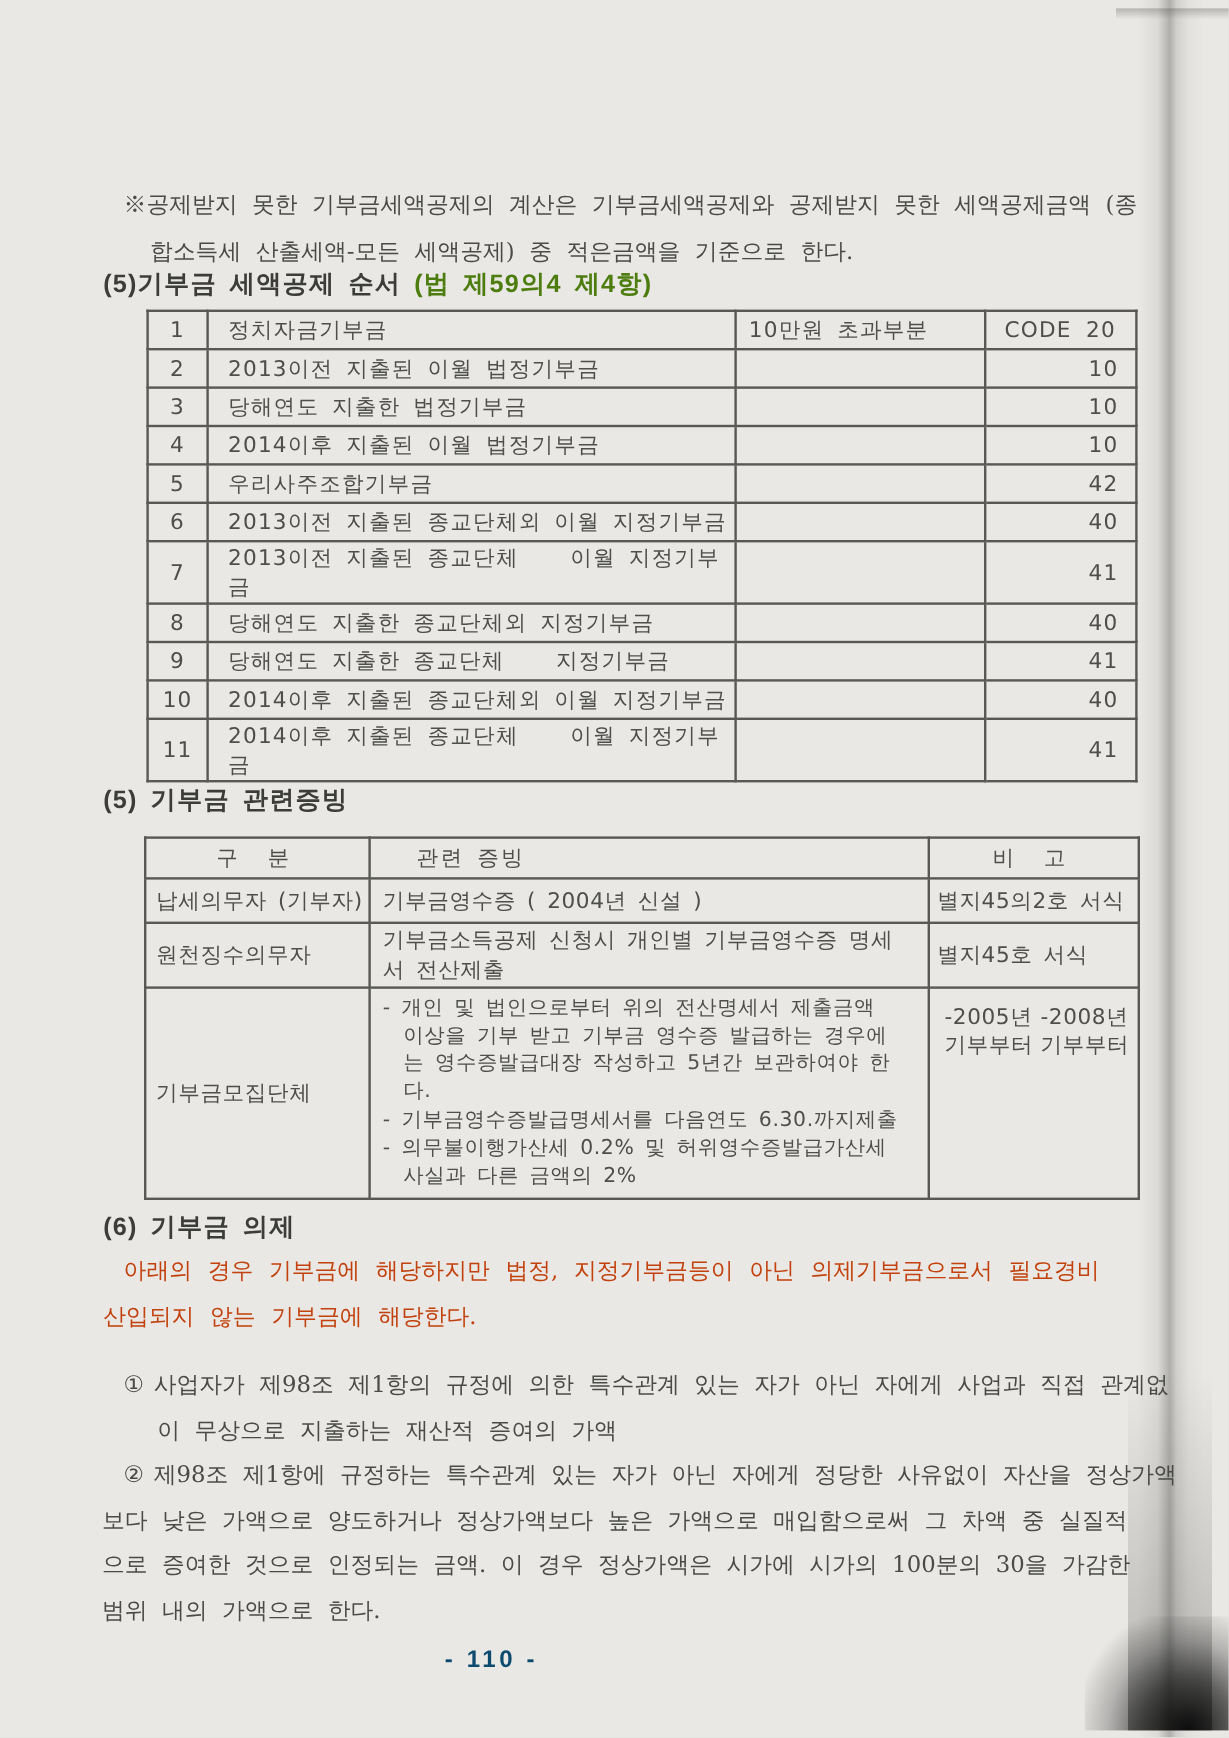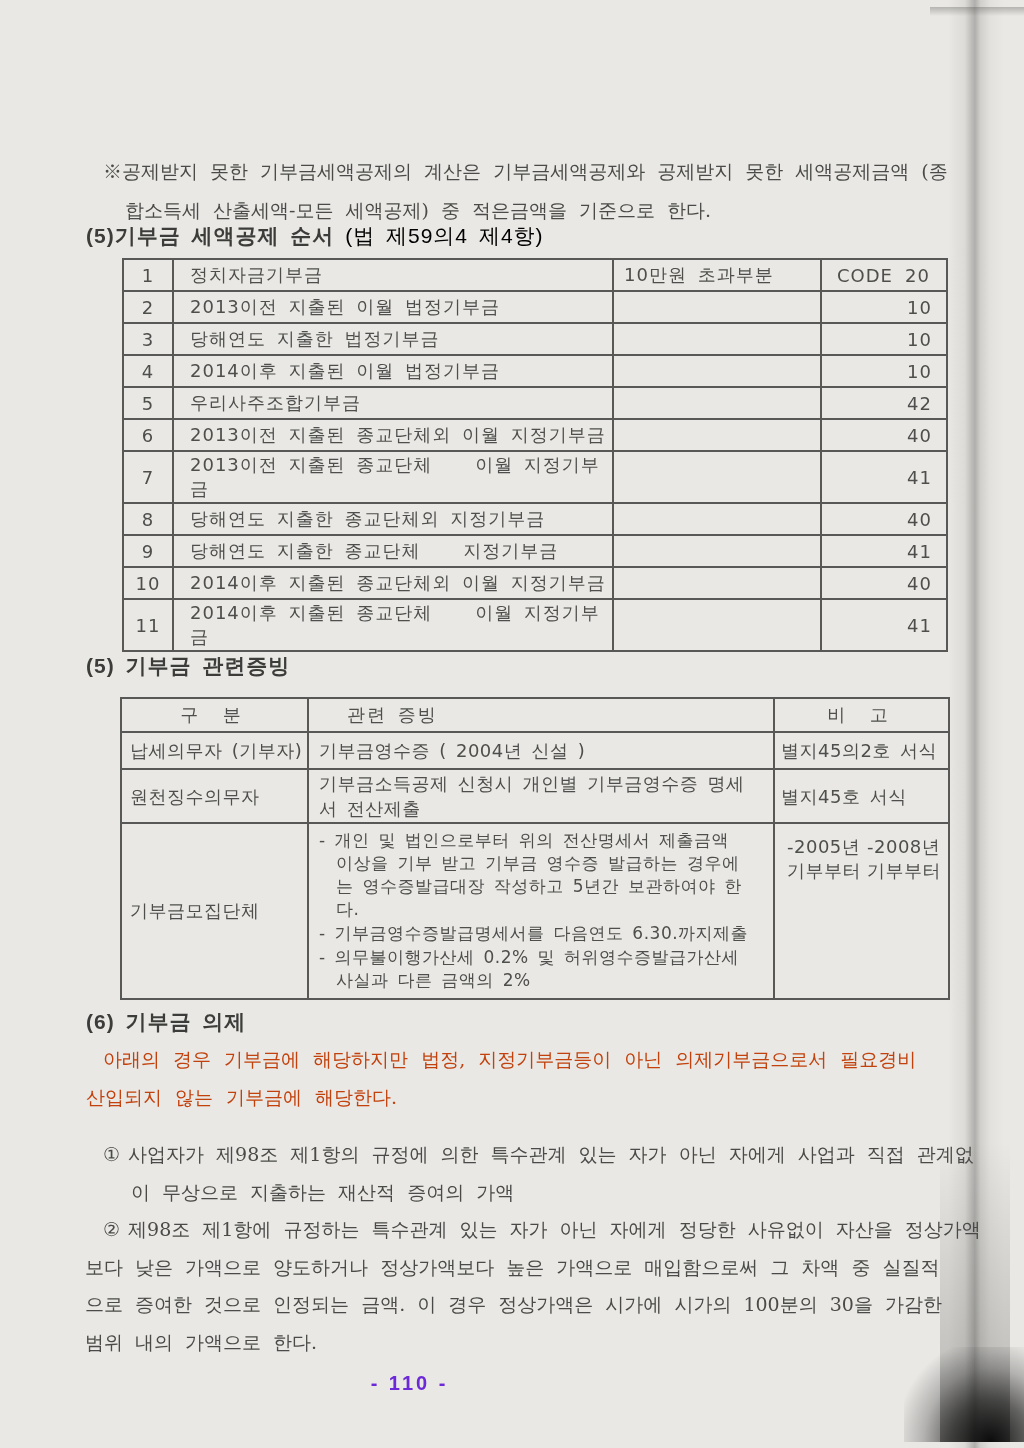--- a/index.html
+++ b/index.html
@@ -45,21 +45,21 @@
     position:absolute;top:128px;left:103px;width:868px;
     font-size:19px;line-height:39px;word-spacing:6px;color:#4a4a48;margin-top:24px;
   }
   .note .cont{padding-left:22px;}
   .sec-title{
     position:absolute;left:86px;
     font-family:"Liberation Sans", sans-serif;
     font-size:21px;font-weight:bold;color:#3c3c3a;
     letter-spacing:1px;word-spacing:4px;
   }
-  .sec-title .sub{font-weight:normal;color:#000000;}
+  .sec-title .sub{font-weight:bold;color:#4d7c0f;}
   #title-order{top:222px;}
   #title-evidence{top:652px;}
   #title-deemed{top:1008px;}
   
   table{border-collapse:collapse;table-layout:fixed;
     font-family:"DejaVu Sans", sans-serif;color:#4e4e4c;}
   td{border:2px solid #585856;overflow:hidden;}
   #order-table{position:absolute;top:258px;left:122px;width:824px;font-size:18px;}
   #order-table td{height:28px;letter-spacing:1px;}
   #order-table .c-no{text-align:center;}
@@ -94,21 +94,21 @@
     font-size:19px;line-height:37.5px;word-spacing:6px;color:#4a4a48;
   }
   .deemed-items .lead{padding-left:18px;text-indent:-0px;}
   .deemed-items .marker{margin-right:8px;}
   .deemed-items .ind1{padding-left:46px;}
   .deemed-items .ind0{padding-left:0px;}
   
   .footer{
     position:absolute;top:1372px;left:0;width:819px;text-align:center;
     font-family:"Liberation Sans", sans-serif;
-    font-size:20px;font-weight:bold;color:#6d28d9;letter-spacing:3px;
+    font-size:20px;font-weight:bold;color:#0c4a6e;letter-spacing:3px;
   }
 </style>
 </head>
 <body>
 
 <div class="page">
 
   <div class="note">
     <div>※공제받지 못한 기부금세액공제의 계산은 기부금세액공제와 공제받지 못한 세액공제금액 (종</div>
     <div class="cont">합소득세 산출세액-모든 세액공제) 중 적은금액을 기준으로 한다.</div>

